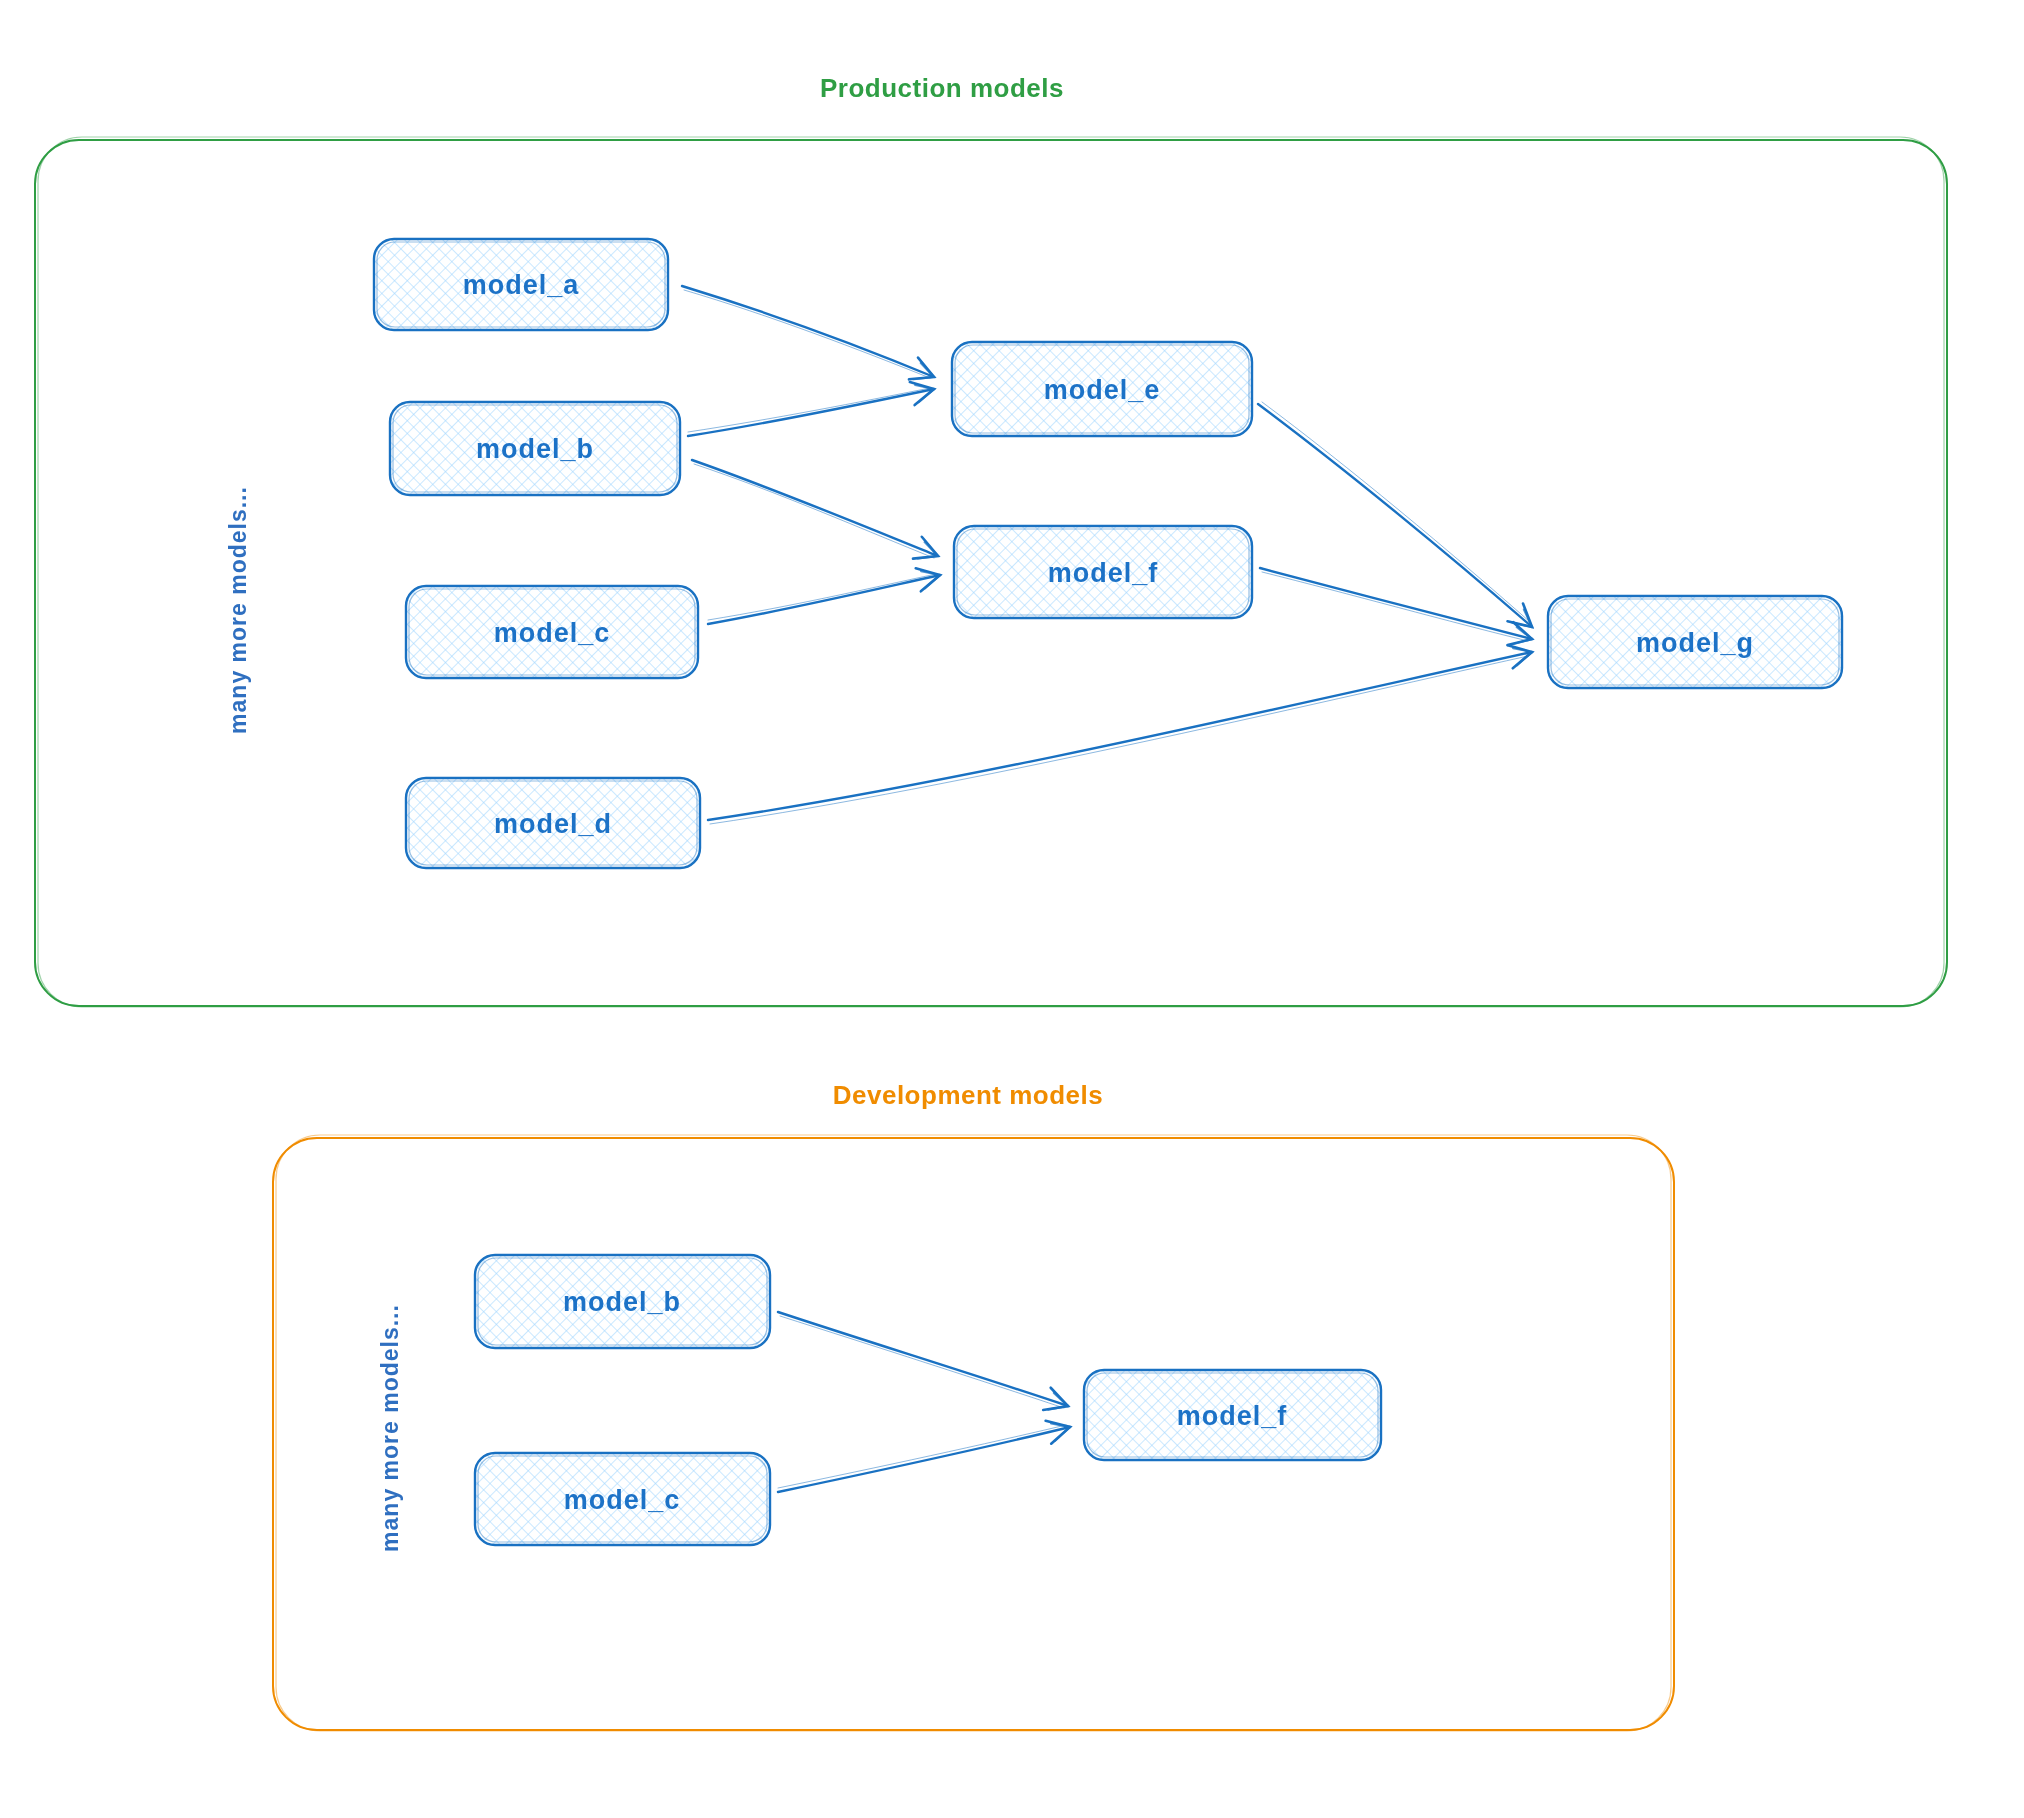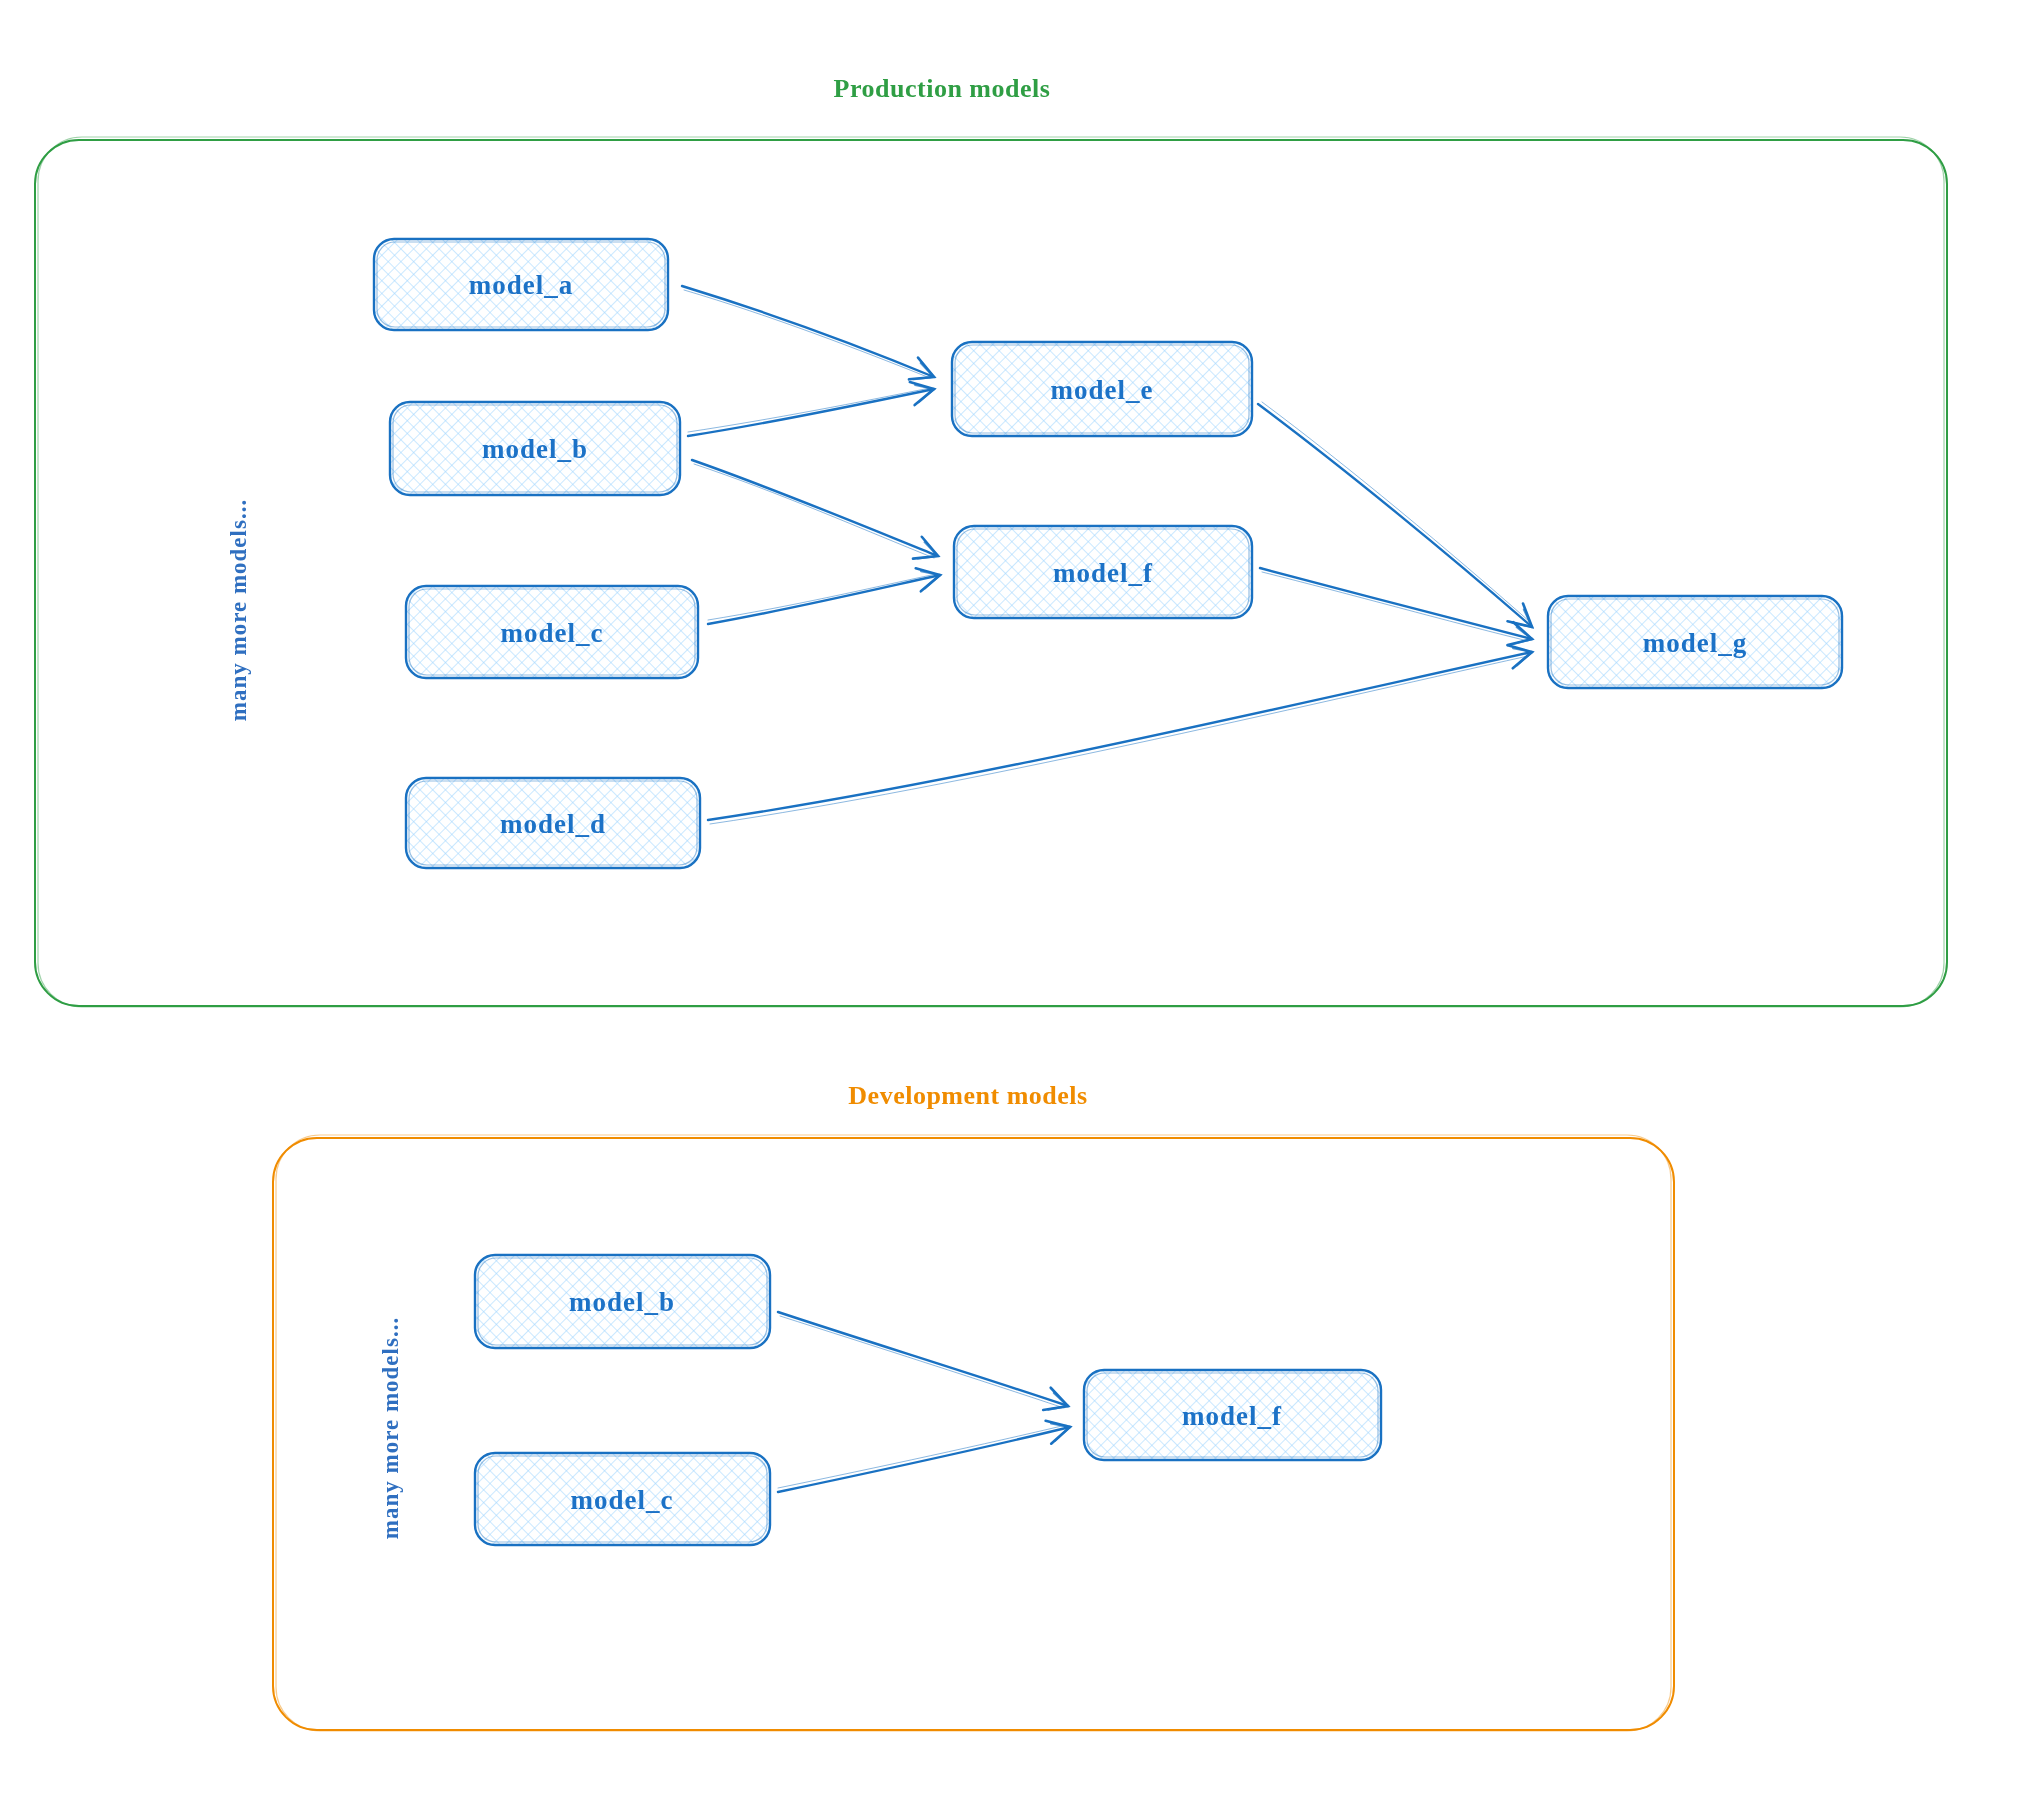--- a/index.html
+++ b/index.html
@@ -5,21 +5,21 @@
   html, body {
     margin: 0;
     padding: 0;
     background: #ffffff;
   }
   .stage {
     position: relative;
     width: 2024px;
     height: 1818px;
     background: #ffffff;
-    font-family: Liberation Serif, serif;
+    font-family: Liberation Sans, sans-serif;
     overflow: hidden;
   }
   svg { display: block; }
 
   .title {
     font-size: 26px;
     font-weight: 600;
     letter-spacing: 0.5px;
   }
   .title.green  { fill: #2f9e44; }

